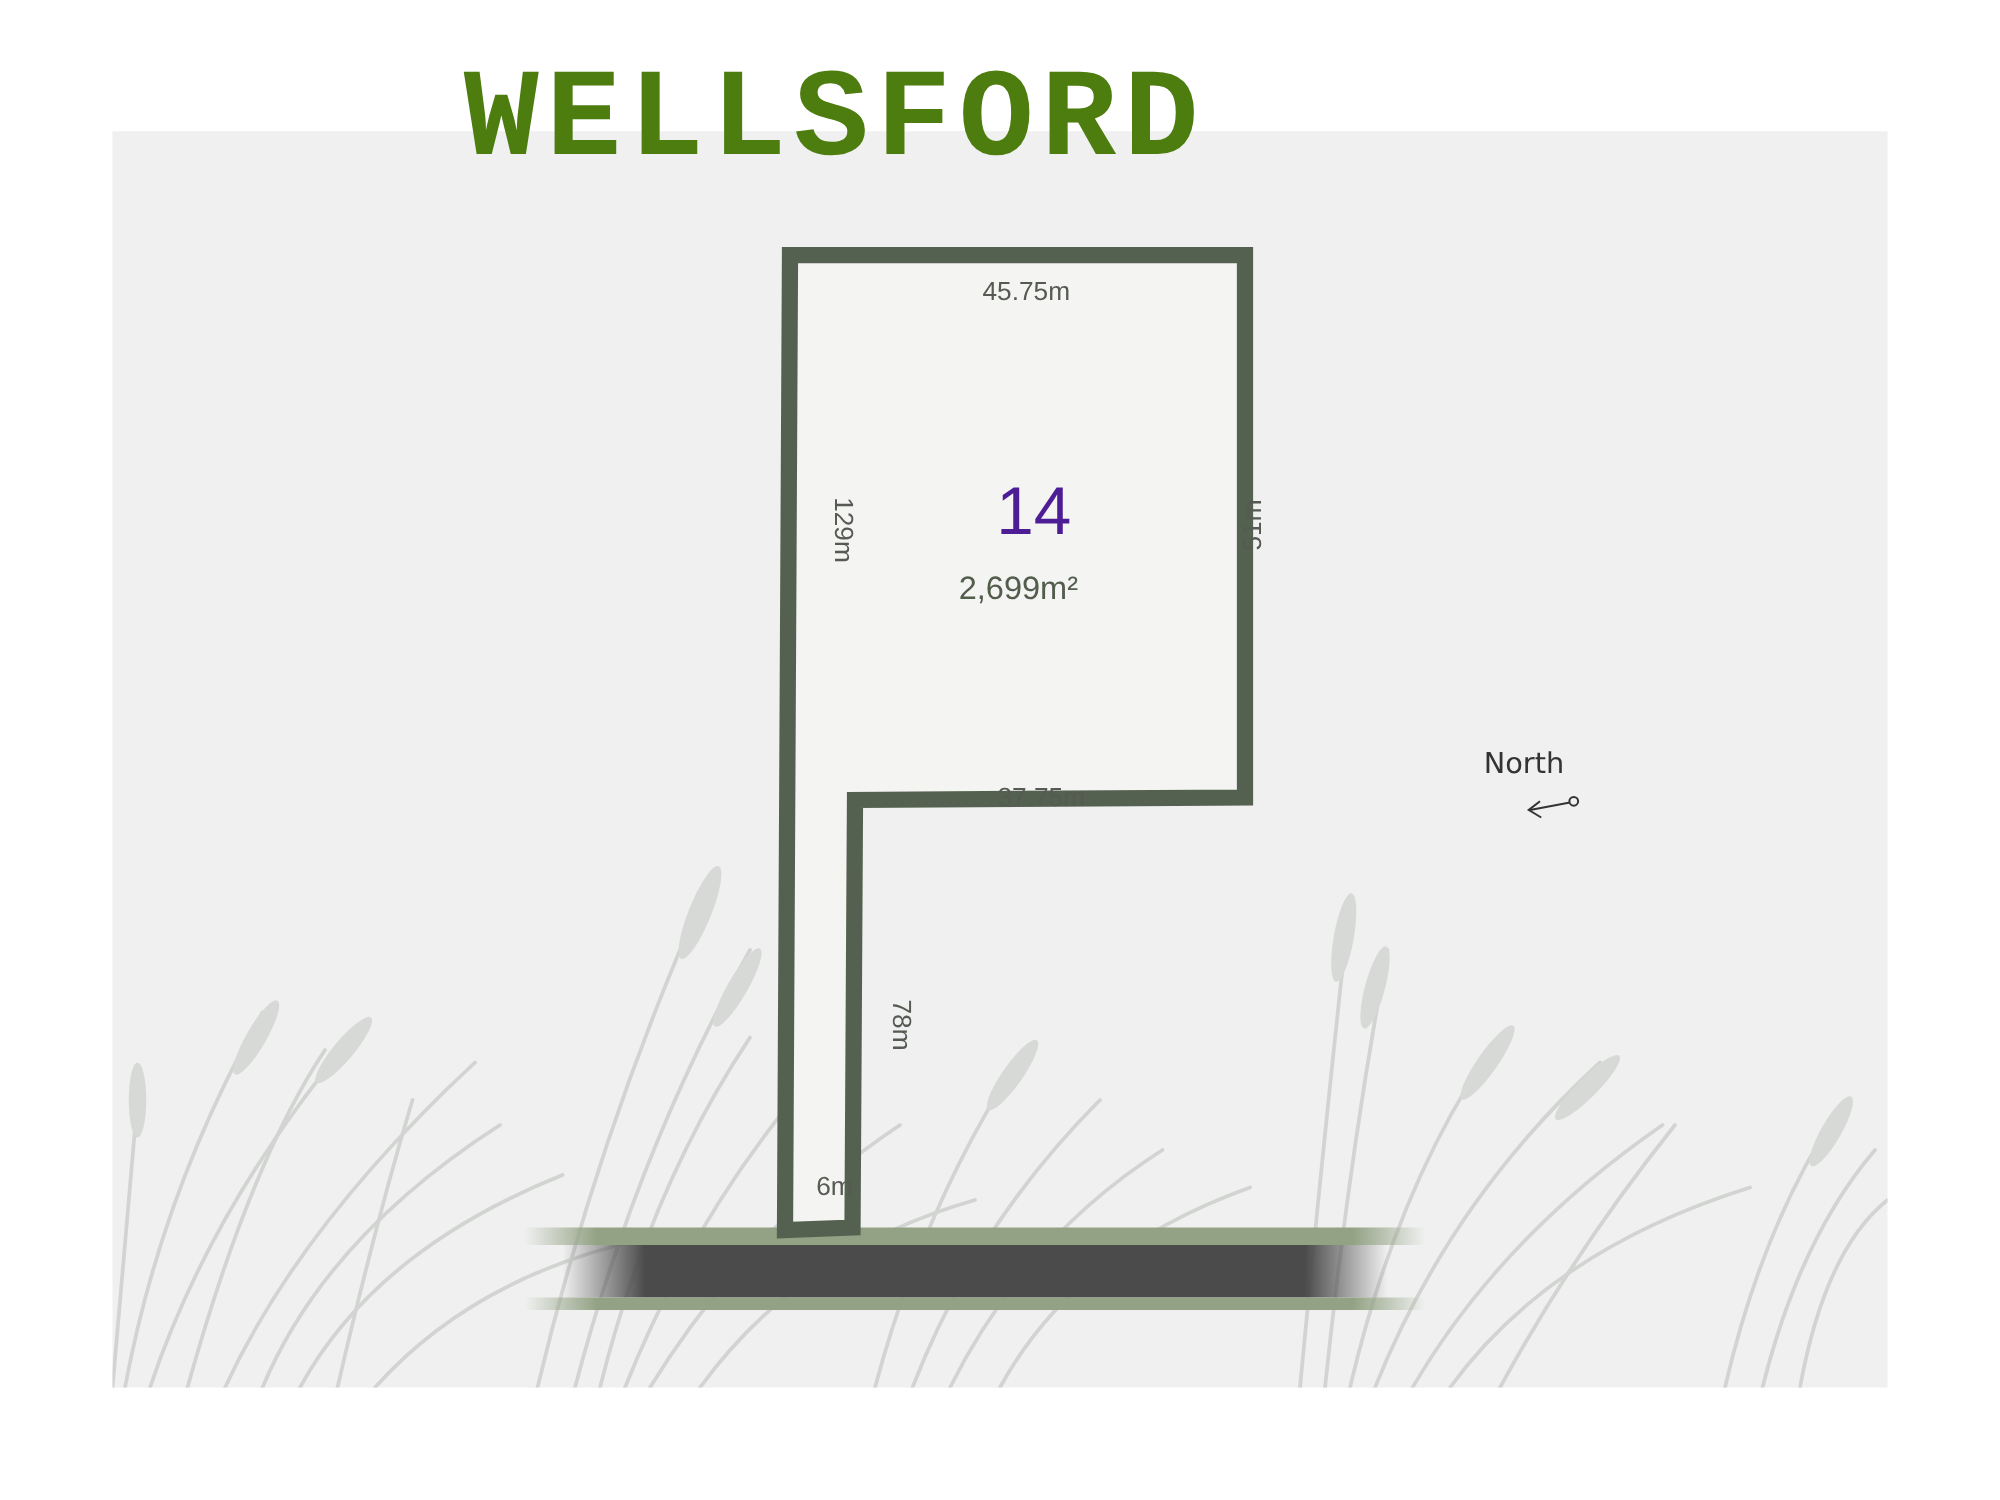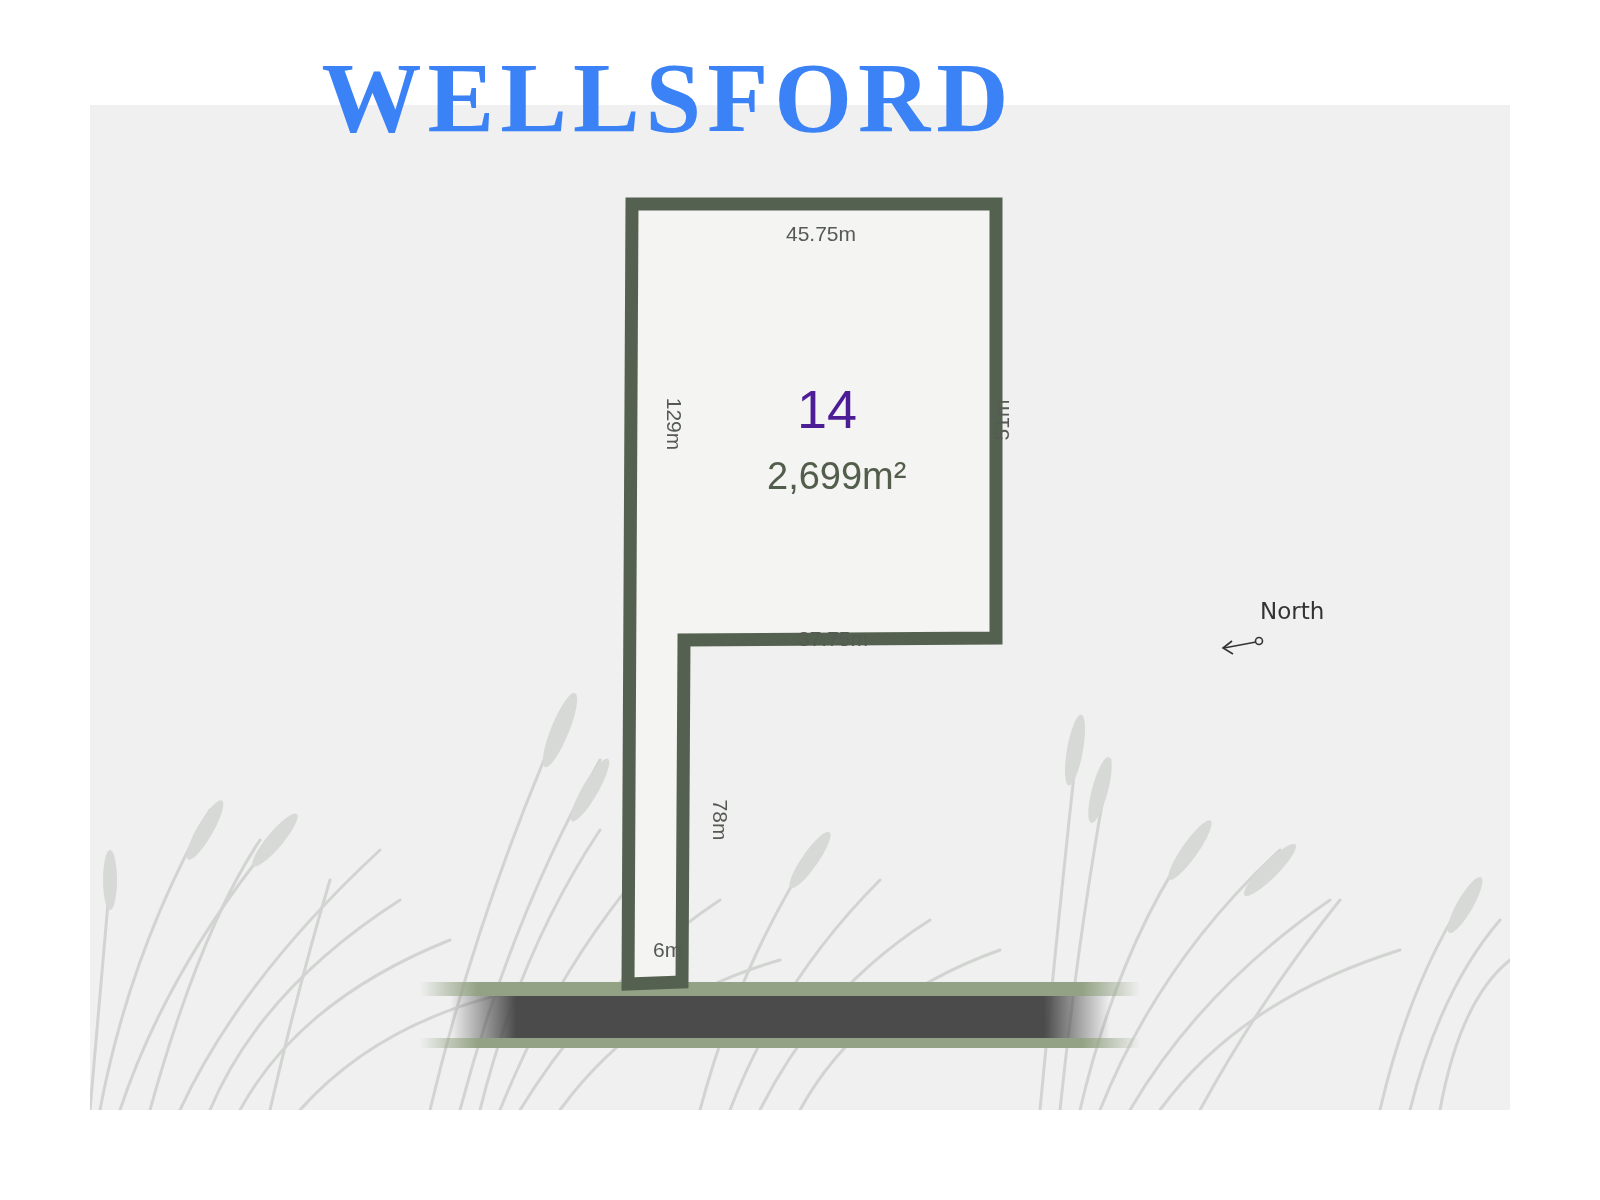--- a/index.html
+++ b/index.html
@@ -1,22 +1,22 @@
 <!DOCTYPE html>
 <html><head>
   <meta charset="utf-8">
   <style>
     html, body { margin:0; padding:0; }
     body { width:1600px; height:1200px; background:#ffffff; position:relative; overflow:hidden; font-family:"Liberation Sans", sans-serif; }
     .panel { position:absolute; left:90px; top:105px; width:1420px; height:1005px; background:#eff0ef; overflow:hidden; }
-    .title { position:absolute; left:0; width:1336px; top:48px; text-align:center; font-family:Liberation Serif, serif; font-size:100px; font-weight:bold; letter-spacing:6px; color:#3b82f6; line-height:1; }
+    .title { position:absolute; left:0; width:1336px; top:48px; text-align:center; font-family:Liberation Mono, monospace; font-size:100px; font-weight:bold; letter-spacing:6px; color:#4d7c0f; line-height:1; }
     .scene { position:absolute; left:0; top:0; width:1600px; height:1200px; }
     .lbl { position:absolute; color:#555a52; font-family:"Liberation Sans", sans-serif; font-size:21px; white-space:nowrap; }
     .lot-num { position:absolute; color:#4c1d95; font-family:"Liberation Sans", sans-serif; font-size:54px; }
-    .lot-area { position:absolute; color:#535d4c; font-family:"Liberation Sans", sans-serif; font-size:38px; }
+    .lot-area { position:absolute; color:#535d4c; font-family:"Liberation Sans", sans-serif; font-size:26px; }
     .north-lbl { position:absolute; color:#333; font-family:"DejaVu Sans", sans-serif; font-size:23px; }
   </style>
 </head>
 <body>
 
 <div class="panel"></div>
 
 <svg class="scene" viewBox="0 0 1600 1200" width="1600" height="1200">
   <defs>
     <linearGradient id="roadFade" x1="0" y1="0" x2="1" y2="0">
@@ -99,13 +99,13 @@
 <div class="lbl" style="left:786px; top:222px;">45.75m</div>
 <div class="lbl" style="left:648px; top:412px; transform:rotate(90deg); transform-origin:center;">129m</div>
 <div class="lbl" style="left:982px; top:408px; transform:rotate(-90deg); transform-origin:center;">51m</div>
 <div class="lbl" style="left:798px; top:605px;margin-top:22px;">37.75m</div>
 <div class="lbl" style="left:700px; top:808px; transform:rotate(90deg); transform-origin:center;">78m</div>
 <div class="lbl" style="left:653px; top:938px;">6m</div>
 
 <div class="lot-num" style="left:797px; top:378px;">14</div>
 <div class="lot-area" style="left:767px; top:455px;">2,699m²</div>
 
-<div class="north-lbl" style="left:1260px; top:598px;">North</div>
+<div class="north-lbl" style="left:1187px; top:598px;">North</div>
 
 </body></html>

